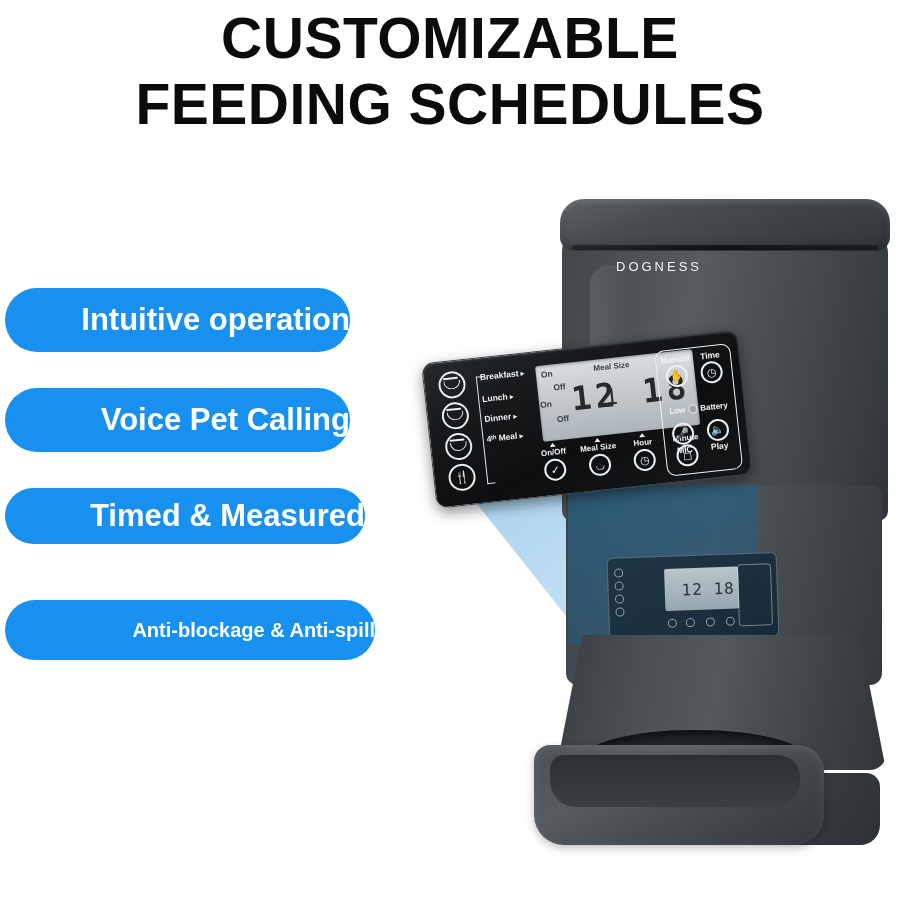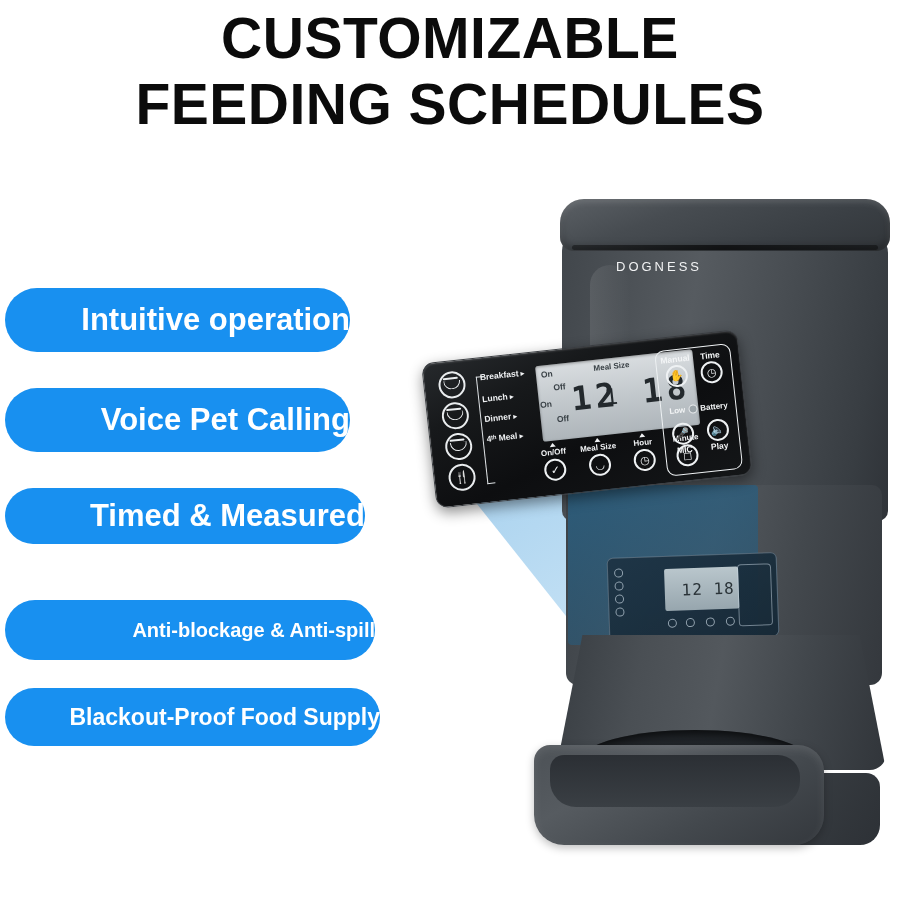--- a/index.html
+++ b/index.html
@@ -249,23 +249,20 @@
     <span>Intuitive operation</span>
   </div>
   <div class="pill pill-1">
     <span>Voice Pet Calling</span>
   </div>
   <div class="pill pill-2">
     <span>Timed &amp; Measured</span>
   </div>
   <div class="pill pill-3">
     <span>Anti-blockage &amp; Anti-spill</span>
-  </div>
-  <div class="pill pill-4">
-    <span>Blackout-Proof Food Supply</span>
   </div>
 
   <div class="cone"></div>
 
   <div class="device">
     <div class="hopper"></div>
     <div class="hopper-hl"></div>
     <div class="lid"></div>
     <div class="lid-seam"></div>
     <div class="logo">DOGNESS</div>

